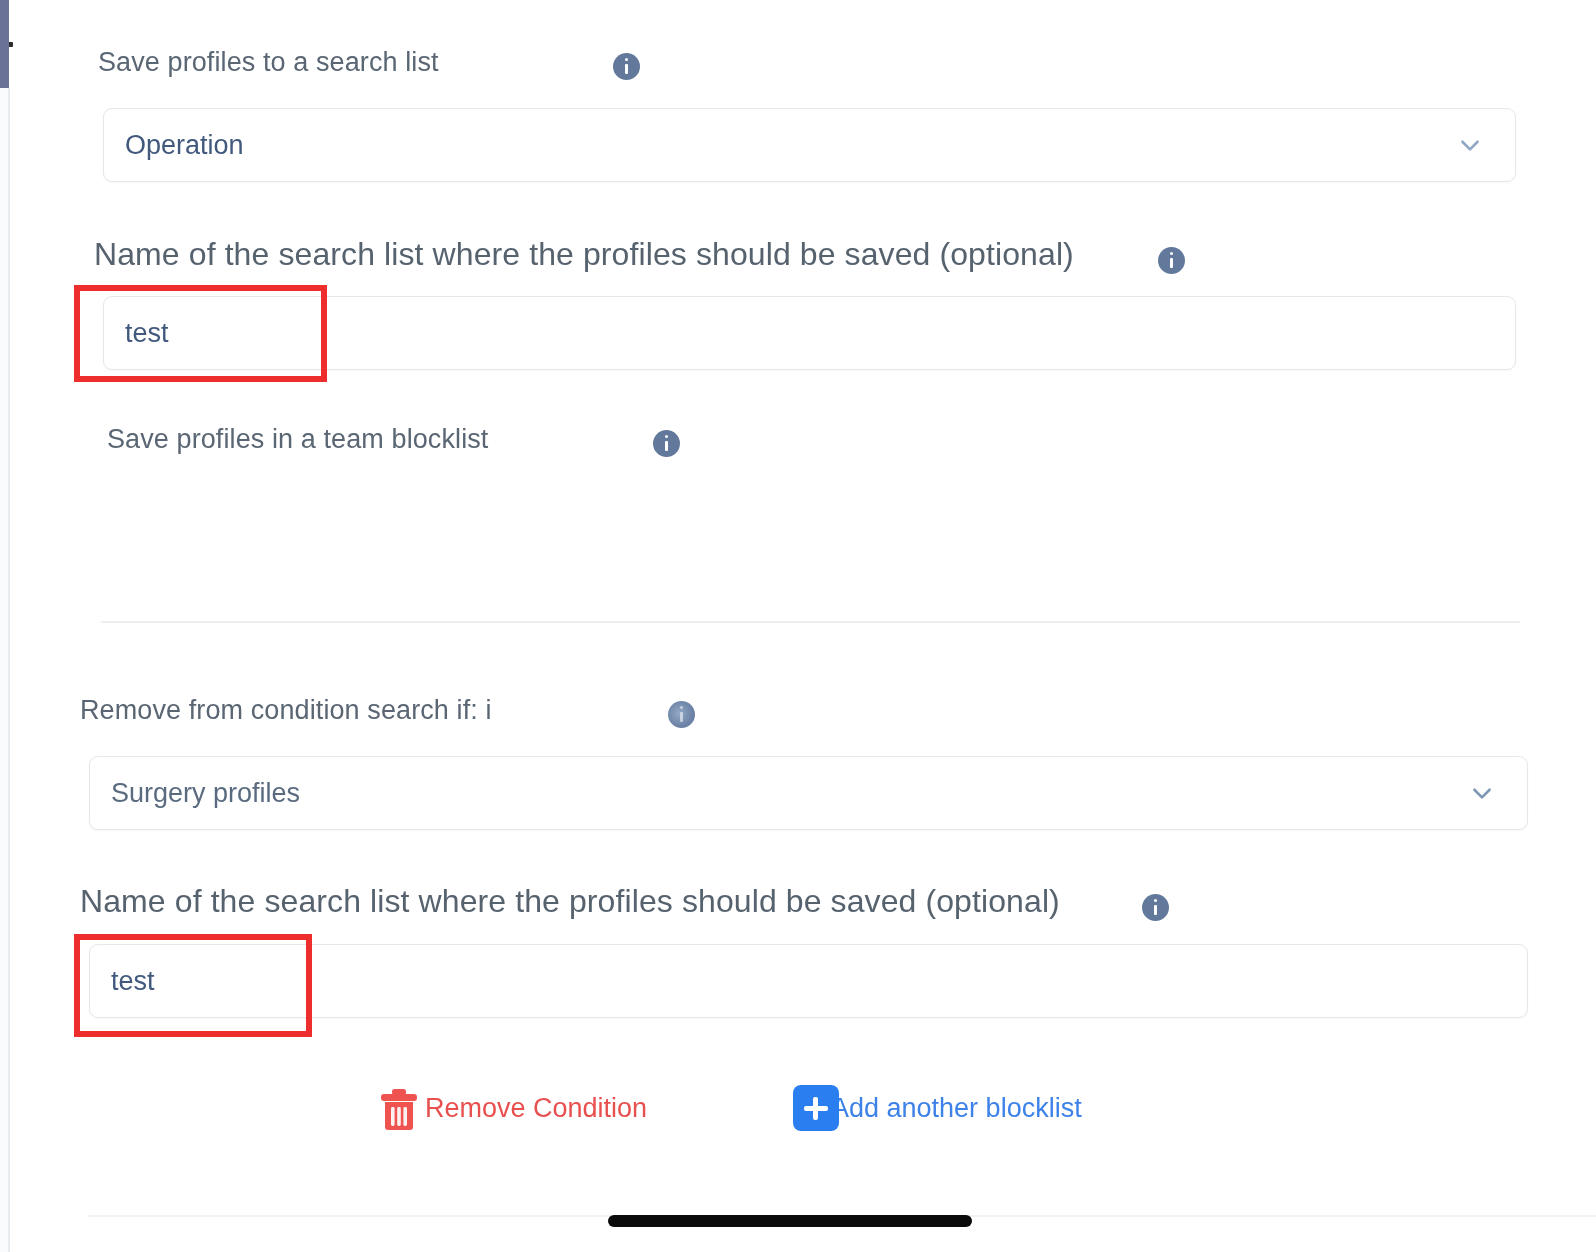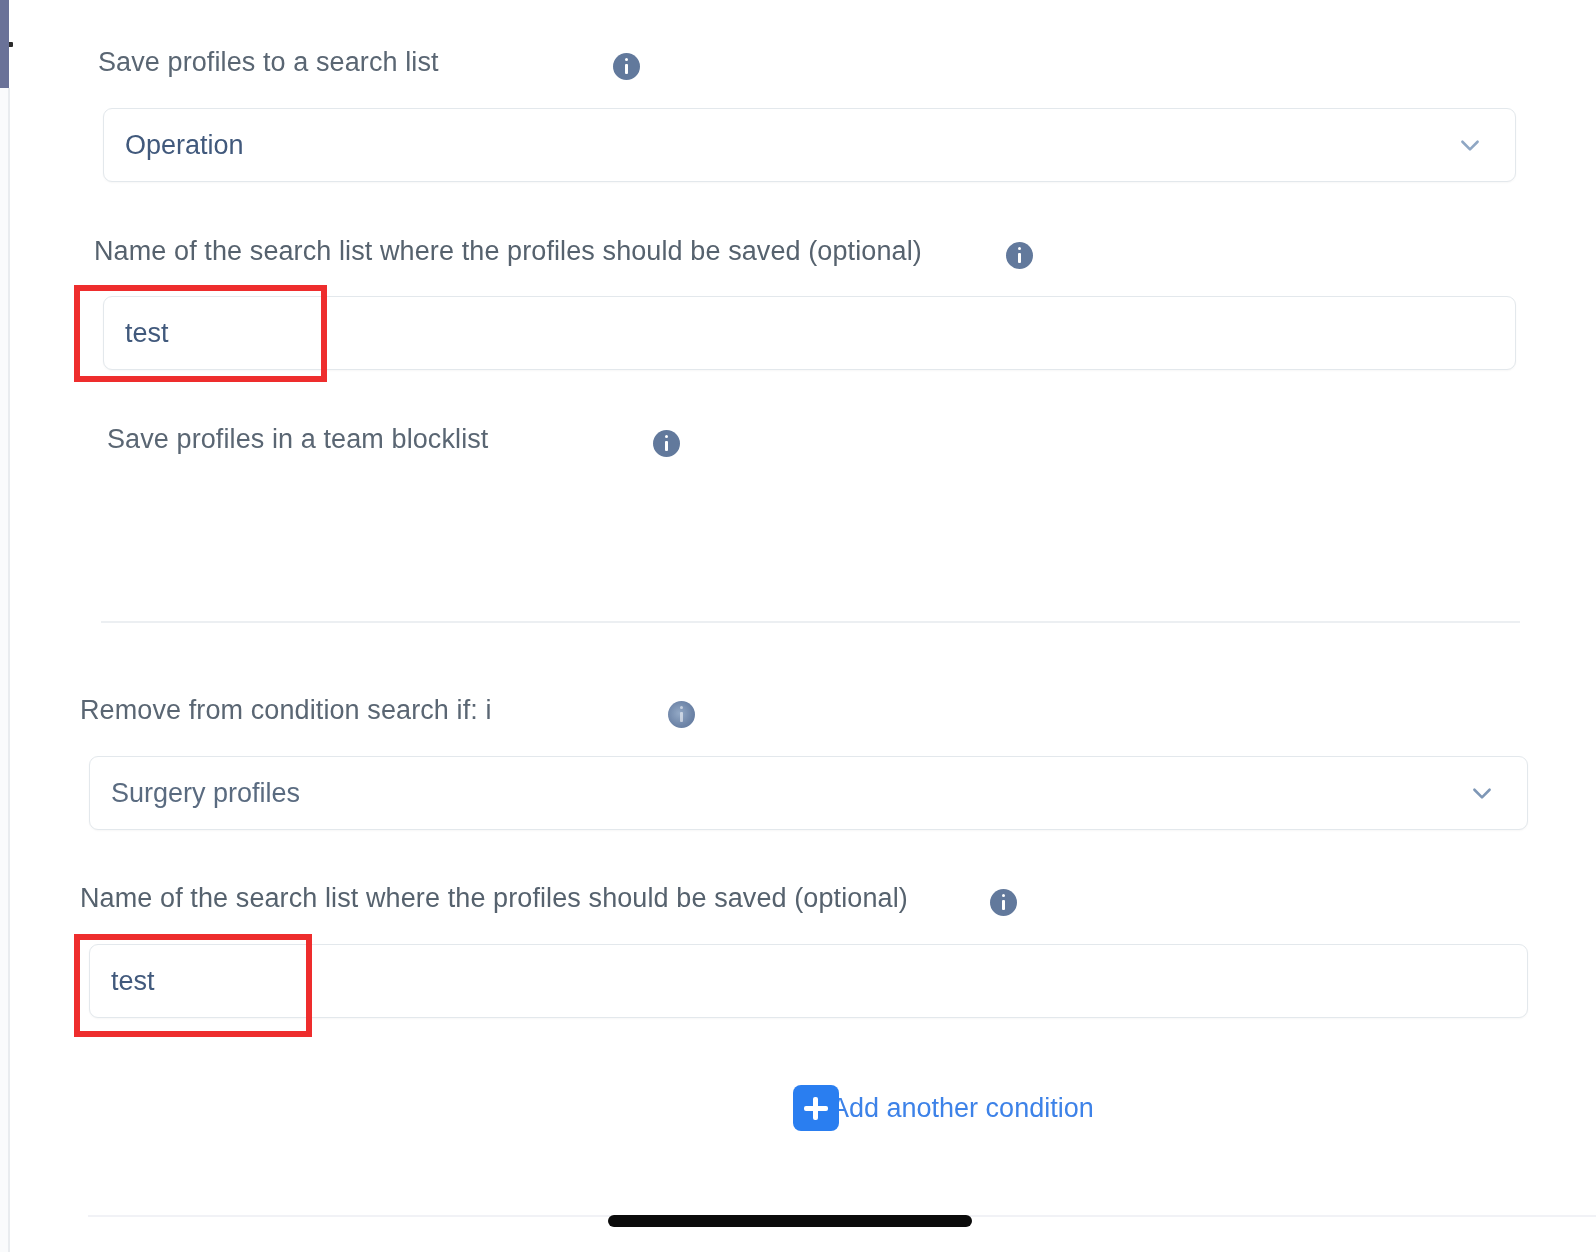--- a/index.html
+++ b/index.html
@@ -40,21 +40,21 @@
 
   .field-group { position: absolute; text-align: right; }
 
   .field-label {
     font-size: 27px;
     color: #5a6673;
     line-height: 1.2;
     white-space: nowrap;
     letter-spacing: 0.1px;
   }
-  .field-label.lg { font-size: 27px; color: #56626e; }
+  .field-label.lg { font-size: 32px; color: #56626e; }
 
   .info-icon {
     display: inline-block;
     width: 27px;
     height: 27px;
     border-radius: 50%;
     background: #62799c;
     position: relative;
     vertical-align: middle;
   }
@@ -240,22 +240,35 @@
   <div class="field-group" style="left:80px; top:882px;">
     <span class="field-label lg">Name of the search list where the profiles should be saved (optional)</span>
     <span class="info-icon" style="margin-left:78px;"></span>
   </div>
 
   <div class="control" style="left:89px; top:944px; width:1439px; height:74px;">
     <span class="value">test</span>
   </div>
   <div class="annot-box" style="left:74px; top:934px; width:238px; height:103px;"></div>
 
+  <div class="action remove" style="left:377px; top:1085px;">
+    <span class="trash-icon">
+      <svg width="44" height="46" viewBox="0 0 44 46" fill="none">
+        <rect x="4" y="9" width="36" height="7" rx="3" fill="#ef5350"></rect>
+        <rect x="15" y="4" width="14" height="6" rx="2.5" fill="#ef5350"></rect>
+        <path d="M8 17 H36 V42 a3 3 0 0 1 -3 3 H11 a3 3 0 0 1 -3 -3 Z" fill="#ef5350"></path>
+        <rect x="14" y="22" width="3.6" height="19" rx="1.4" fill="#ffffff" opacity="0.92"></rect>
+        <rect x="20.2" y="22" width="3.6" height="19" rx="1.4" fill="#ffffff" opacity="0.92"></rect>
+        <rect x="26.4" y="22" width="3.6" height="19" rx="1.4" fill="#ffffff" opacity="0.92"></rect>
+      </svg>
+    </span>
+    <span class="action-label">Remove Condition</span>
+  </div>
 
   <div class="action add" style="left:793px; top:1085px;">
     <span class="plus-tile"></span>
-    <span class="action-label">Add another condition</span>
+    <span class="action-label">Add another blocklist</span>
   </div>
 
   <div class="bottom-rule"></div>
   <div class="home-indicator"></div>
 
 </div>
 
 </body></html>

